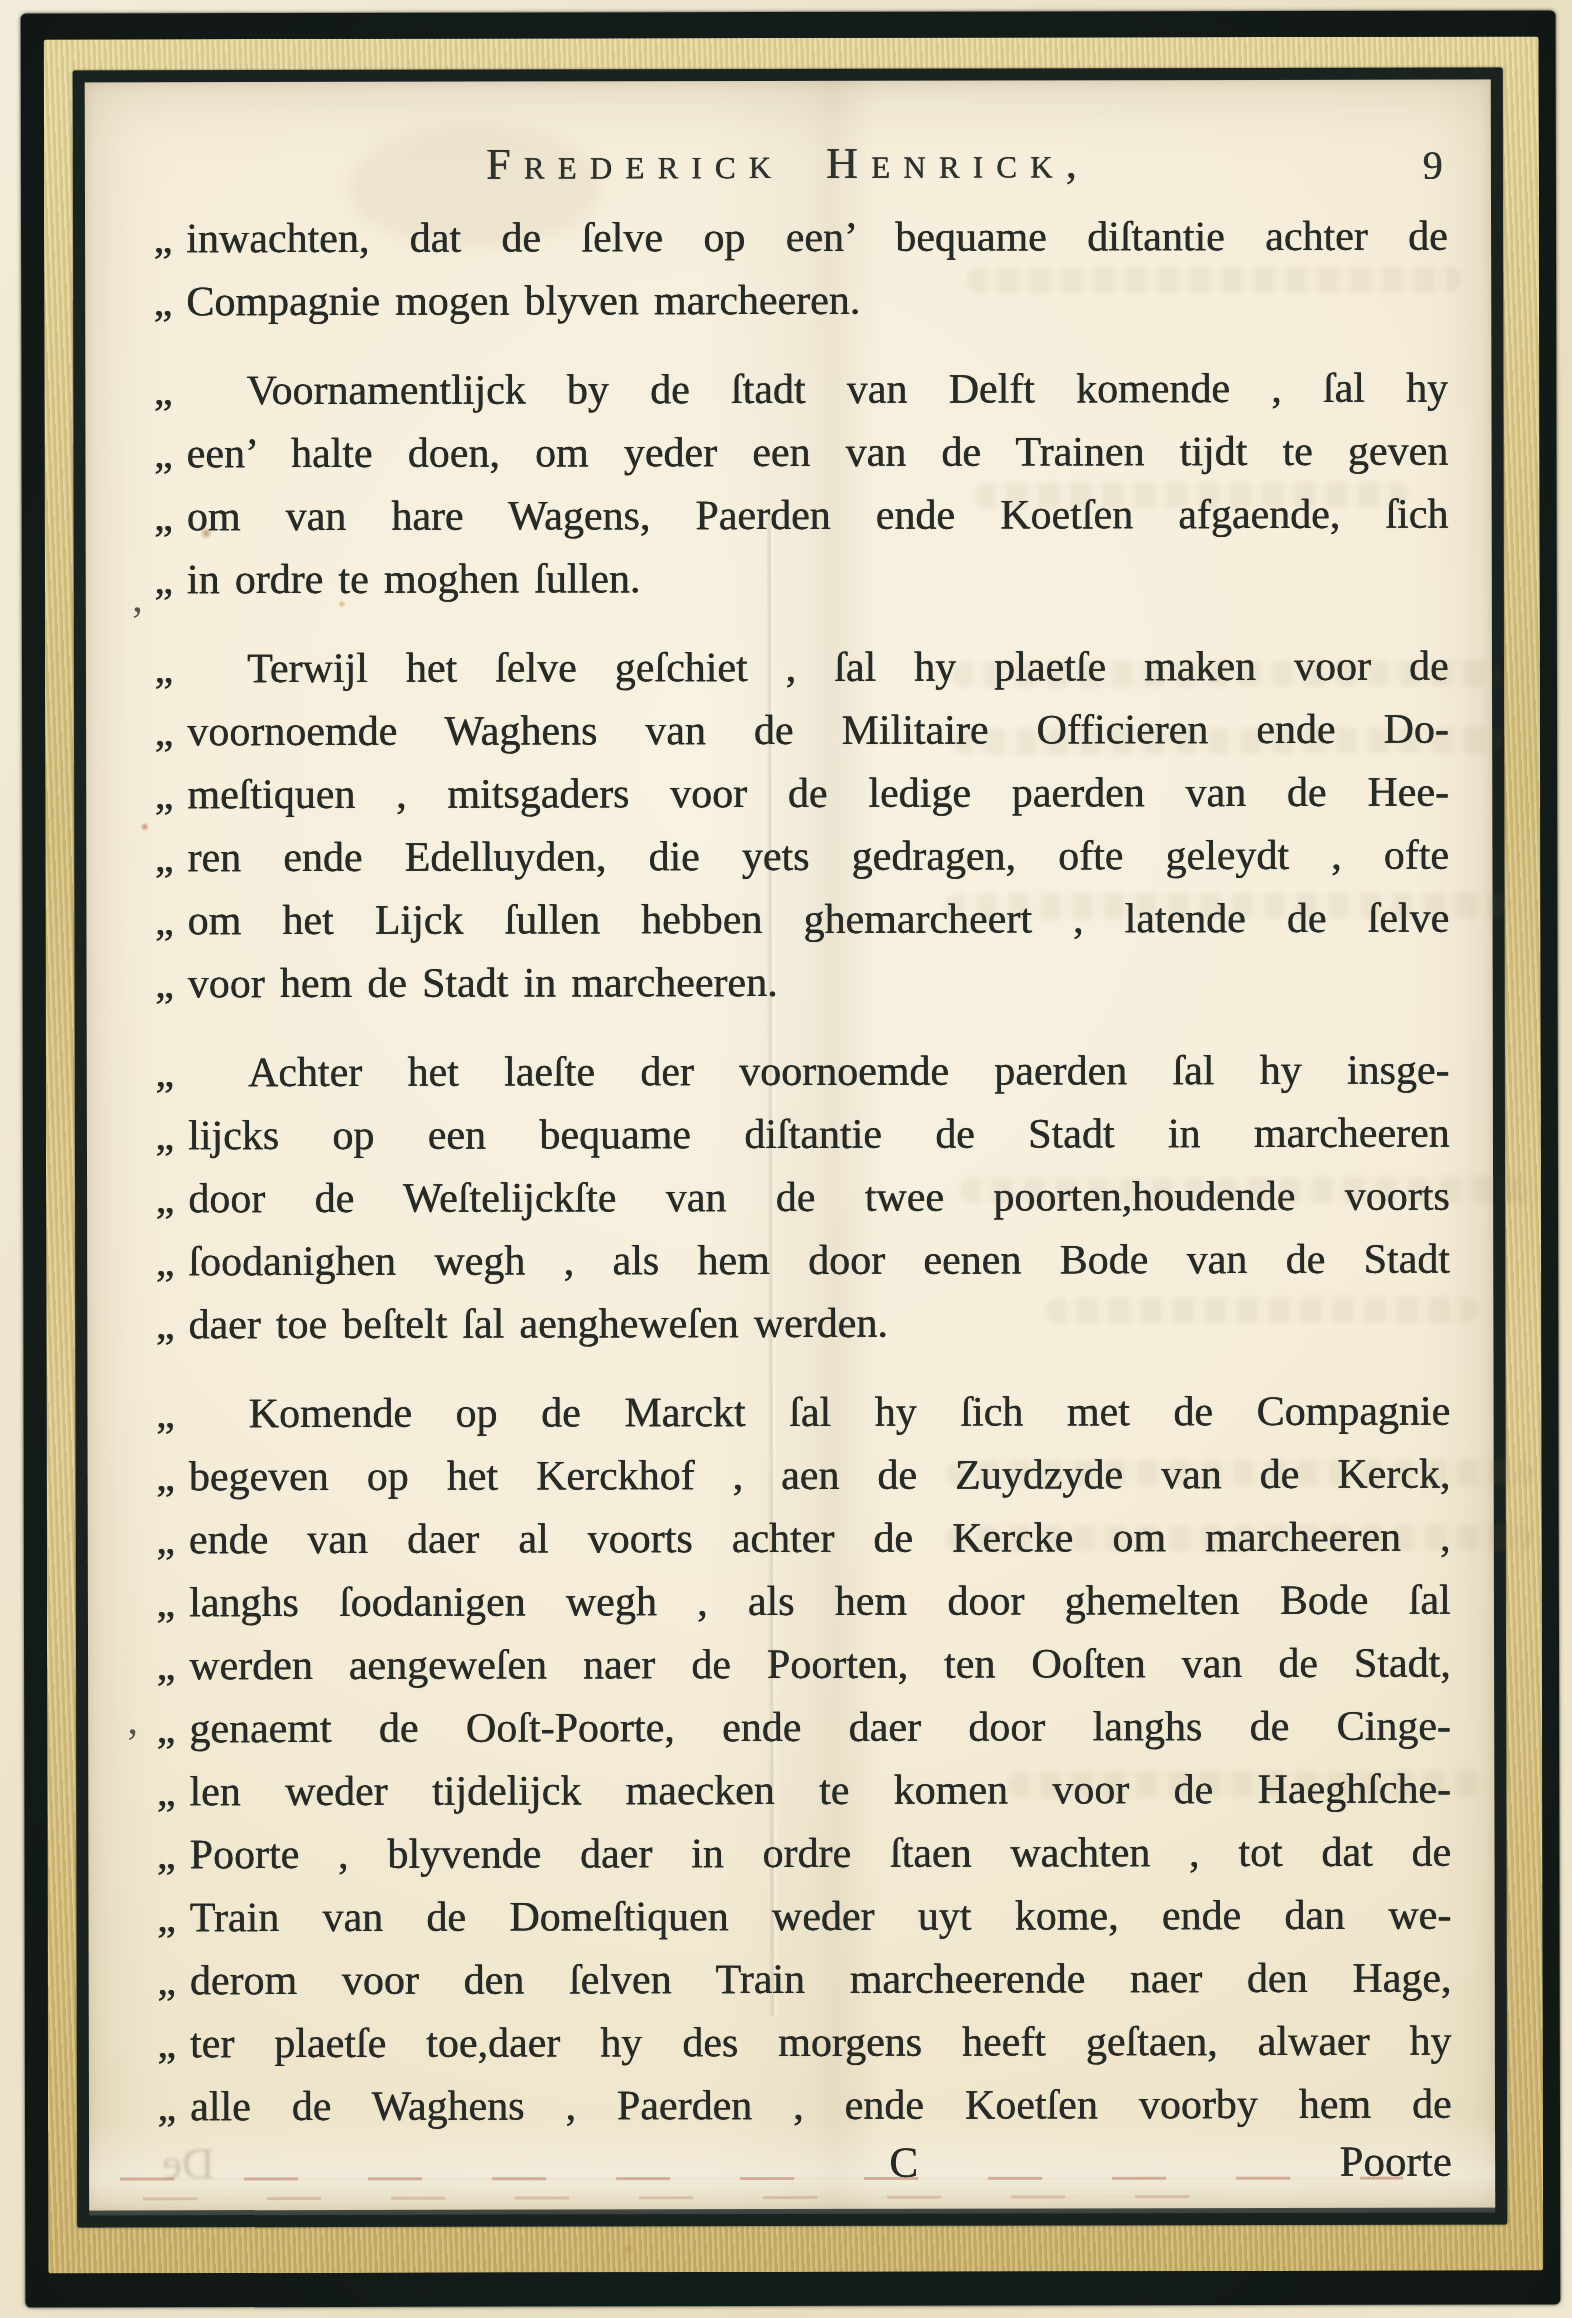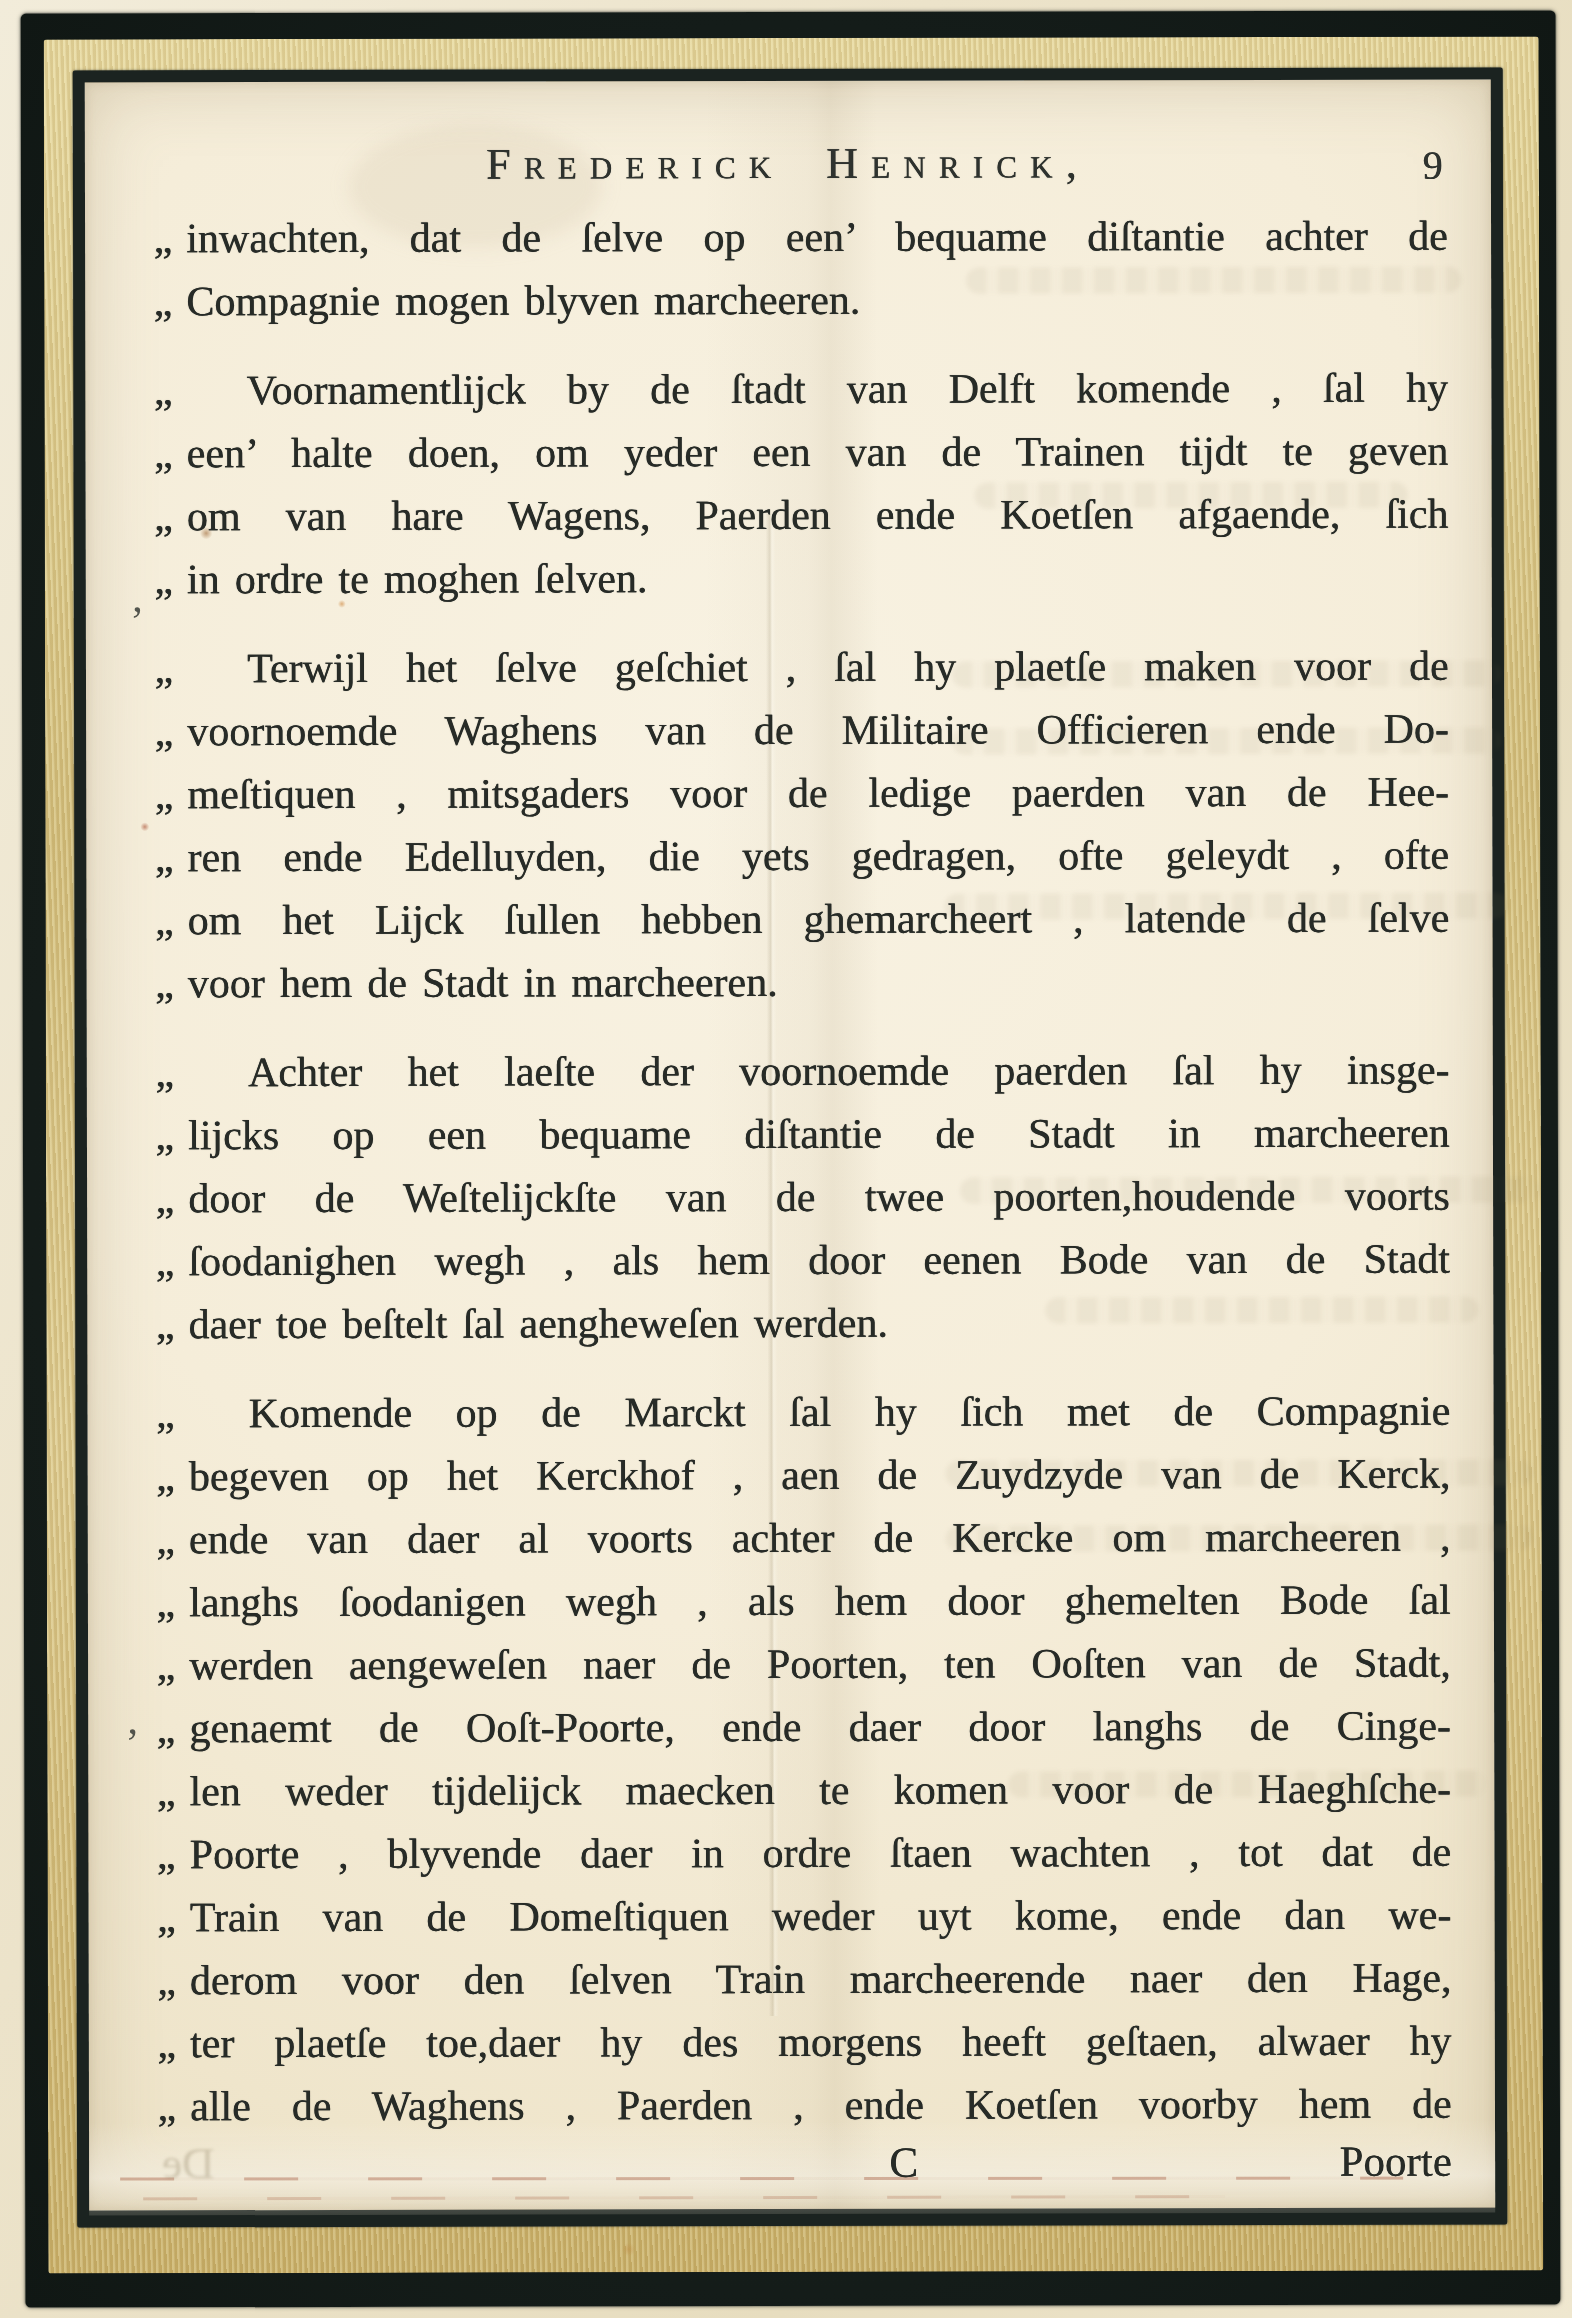--- a/index.html
+++ b/index.html
@@ -120,21 +120,21 @@
 
           <div class="text-block">
               <div class="para">
                 <div class="line just"><span class="q">„</span><span class="t">inwachten, dat de ſelve op een’ bequame diſtantie achter de</span></div>
                 <div class="line"><span class="q">„</span><span class="t">Compagnie mogen blyven marcheeren.</span></div>
               </div>
               <div class="para">
                 <div class="line just indent"><span class="q">„</span><span class="t">Voornamentlijck by de ſtadt van Delft komende , ſal hy</span></div>
                 <div class="line just"><span class="q">„</span><span class="t">een’ halte doen, om yeder een van de Trainen tijdt te geven</span></div>
                 <div class="line just"><span class="q">„</span><span class="t">om van hare Wagens, Paerden ende Koetſen afgaende, ſich</span></div>
-                <div class="line"><span class="q">„</span><span class="t">in ordre te moghen ſelven.</span></div>
+                <div class="line"><span class="q">„</span><span class="t">in ordre te moghen ſullen.</span></div>
               </div>
               <div class="para">
                 <div class="line just indent"><span class="q">„</span><span class="t">Terwijl het ſelve geſchiet , ſal hy plaetſe maken voor de</span></div>
                 <div class="line just"><span class="q">„</span><span class="t">voornoemde Waghens van de Militaire Officieren ende Do-</span></div>
                 <div class="line just"><span class="q">„</span><span class="t">meſtiquen , mitsgaders voor de ledige paerden van de Hee-</span></div>
                 <div class="line just"><span class="q">„</span><span class="t">ren ende Edelluyden, die yets gedragen, ofte geleydt , ofte</span></div>
                 <div class="line just"><span class="q">„</span><span class="t">om het Lijck ſullen hebben ghemarcheert , latende de ſelve</span></div>
                 <div class="line"><span class="q">„</span><span class="t">voor hem de Stadt in marcheeren.</span></div>
               </div>
               <div class="para">

